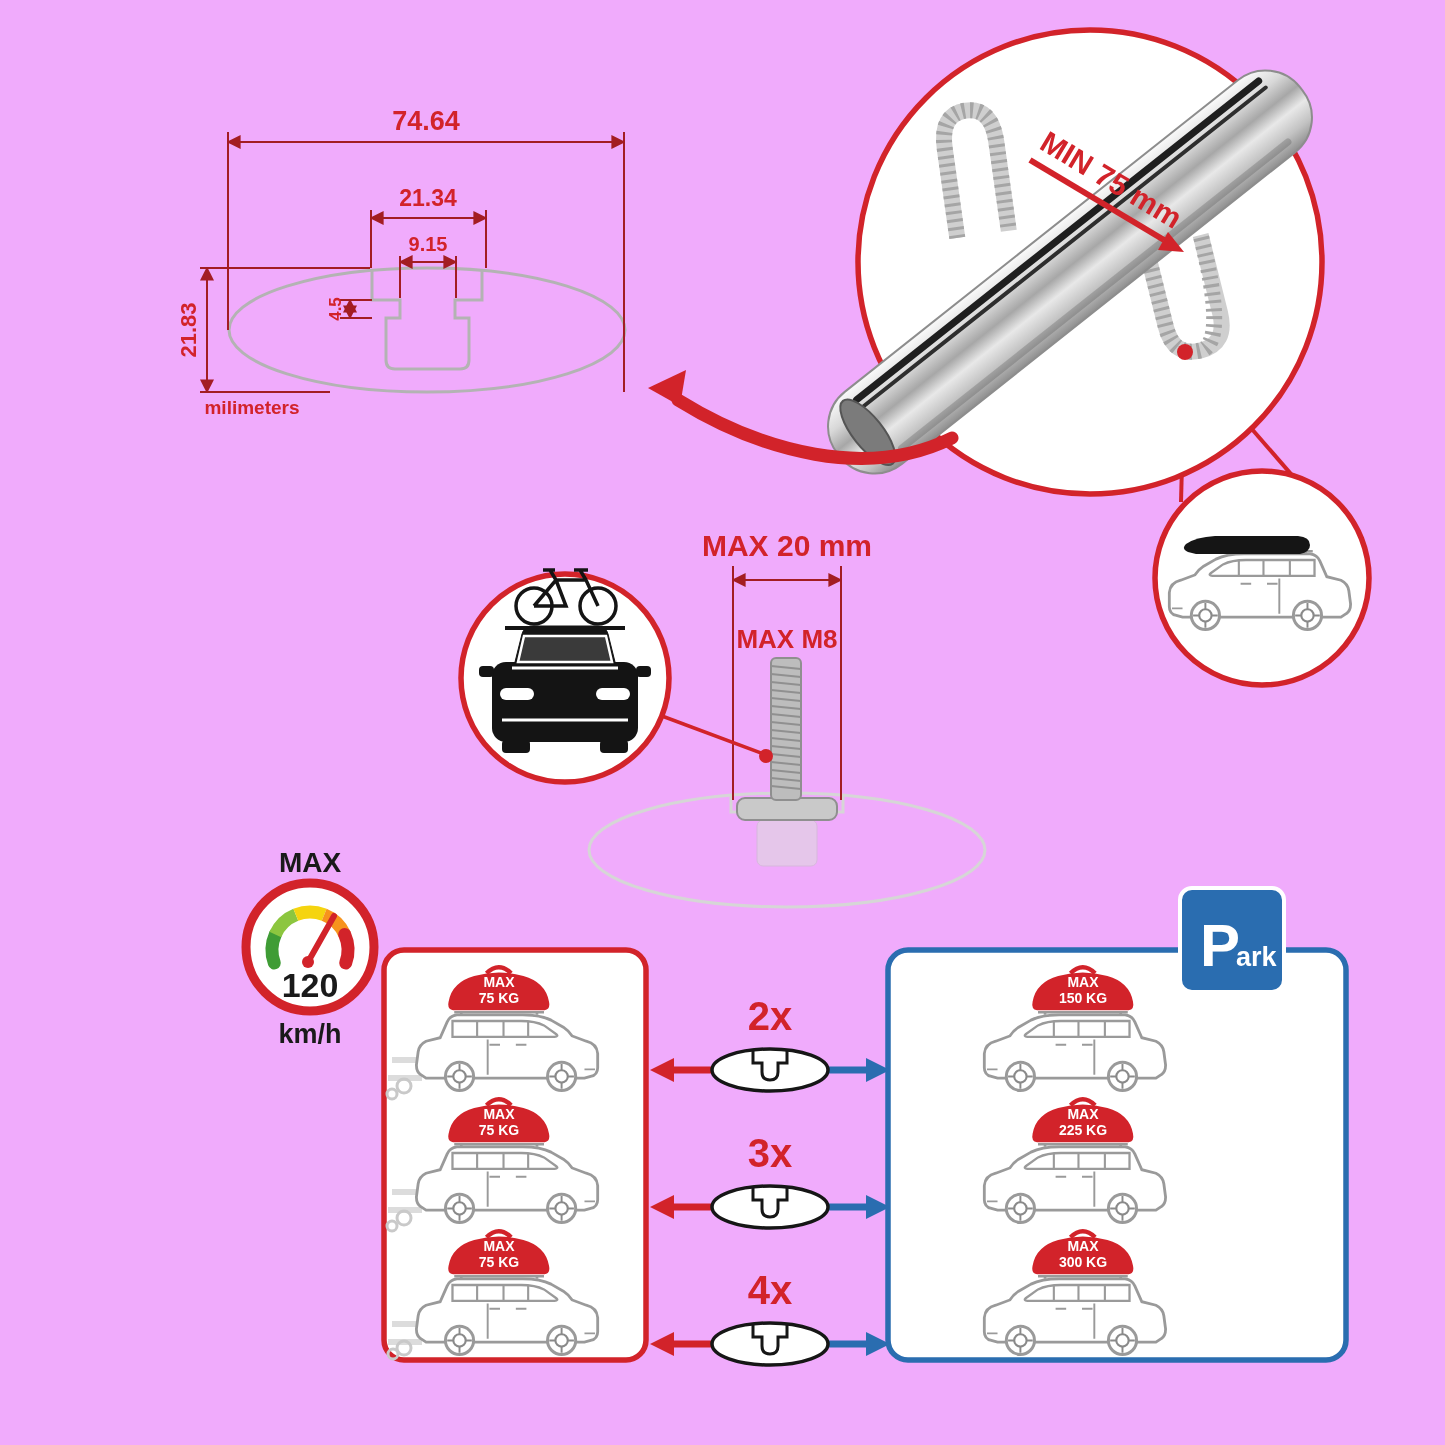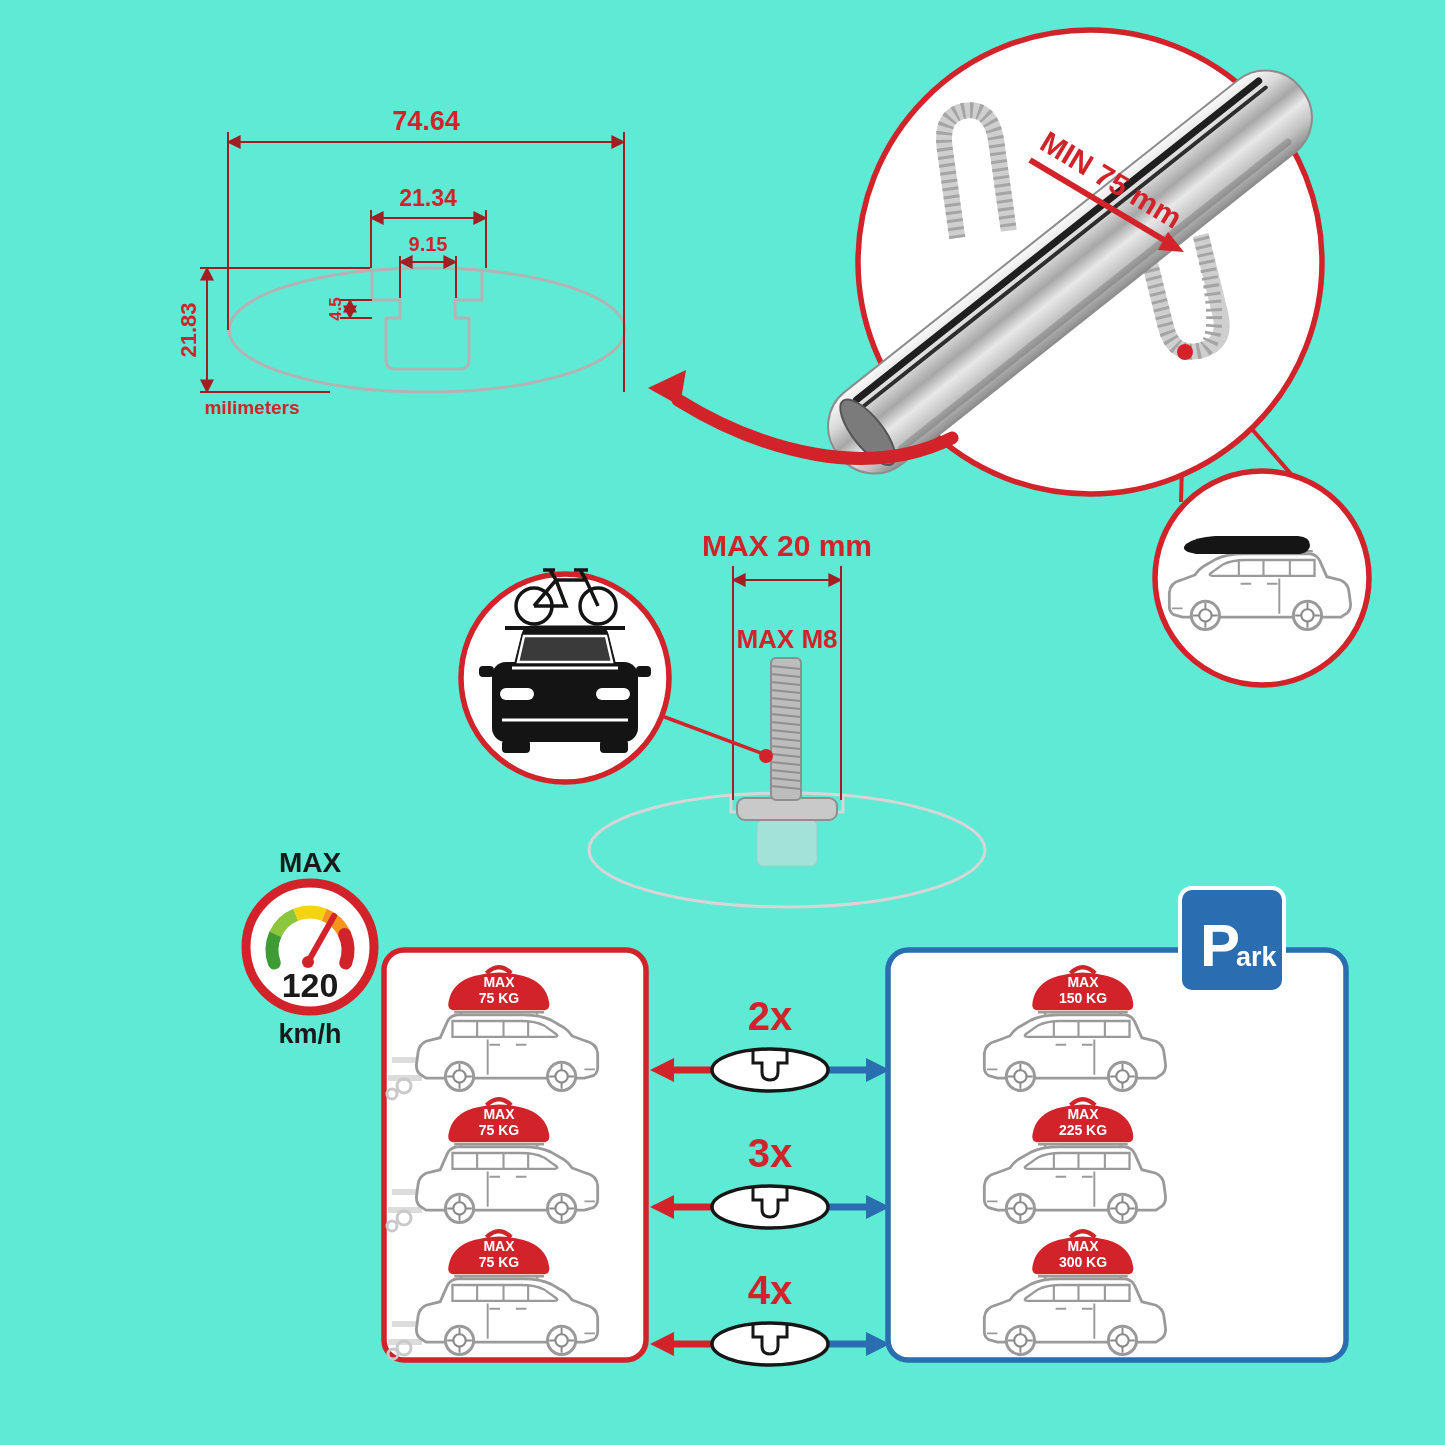--- a/index.html
+++ b/index.html
@@ -1,16 +1,16 @@
 <!DOCTYPE html>
 <html><head>
 <meta charset="utf-8">
 <style>
   html,body{margin:0;padding:0;background:#ffffff;}
-  #page{position:relative;width:1445px;height:1445px;background:#5eead4;overflow:hidden;
+  #page{position:relative;width:1445px;height:1445px;background:#f0abfc;overflow:hidden;
         font-family:"Liberation Sans", sans-serif;}
   svg{position:absolute;left:0;top:0;}
   text{font-family:"Liberation Sans", sans-serif;}
   .dimtxt{fill:#d2232a;font-weight:bold;}
   .redbig{fill:#d2232a;font-weight:bold;}
   .blk{fill:#1a1a1a;font-weight:bold;}
   .white{fill:#ffffff;font-weight:bold;}
 </style>
 </head>
 <body>

